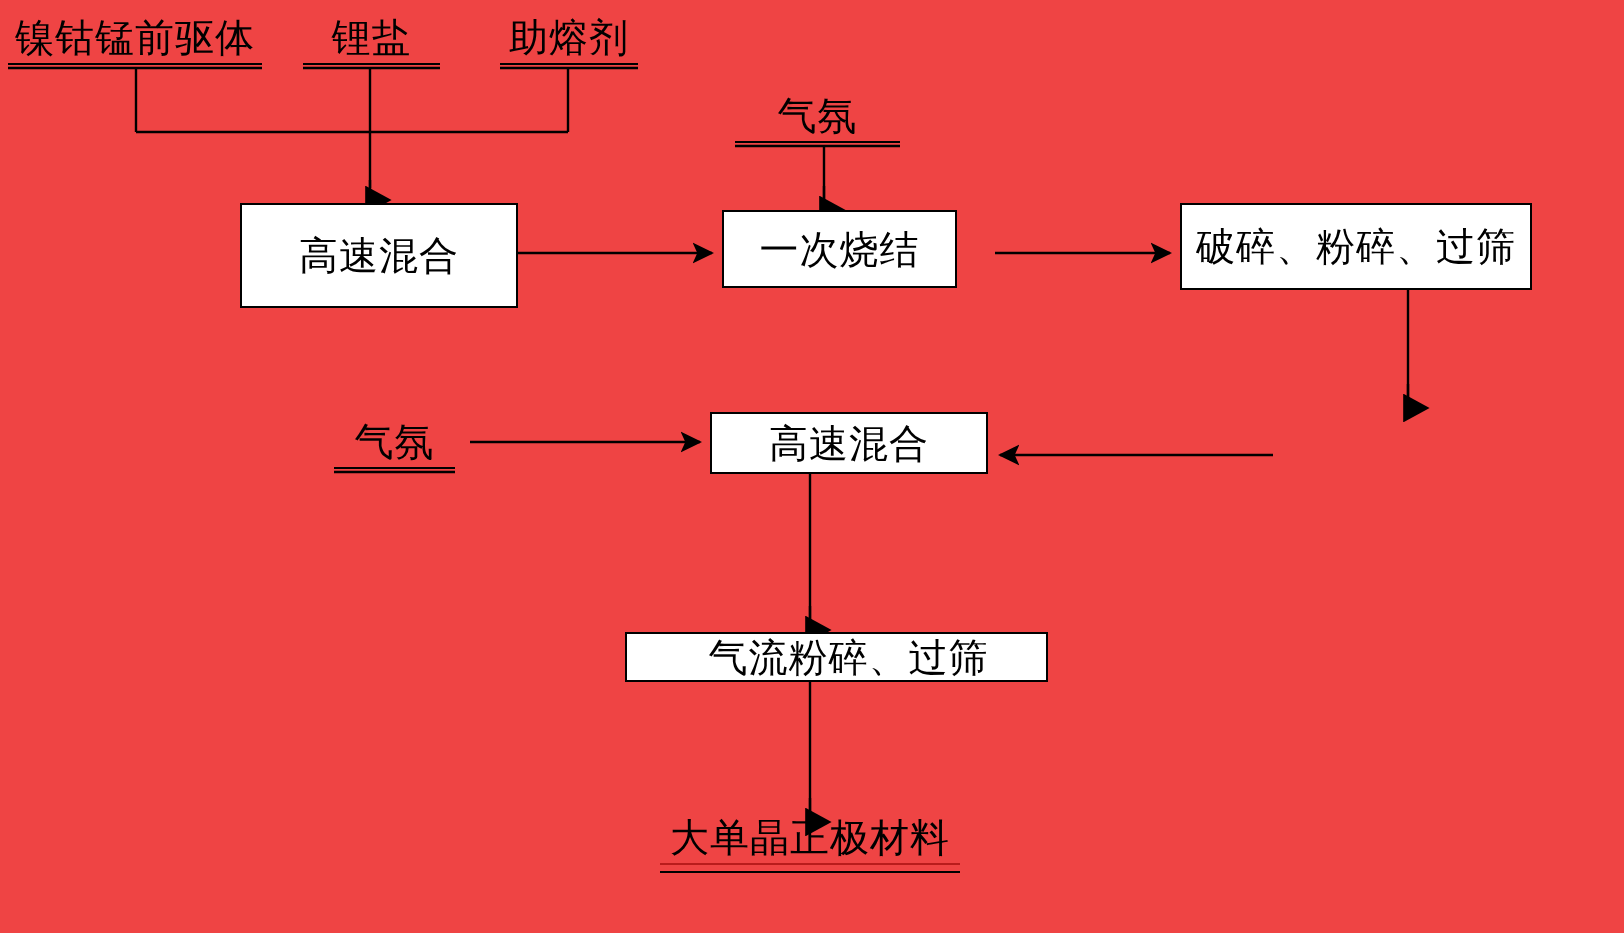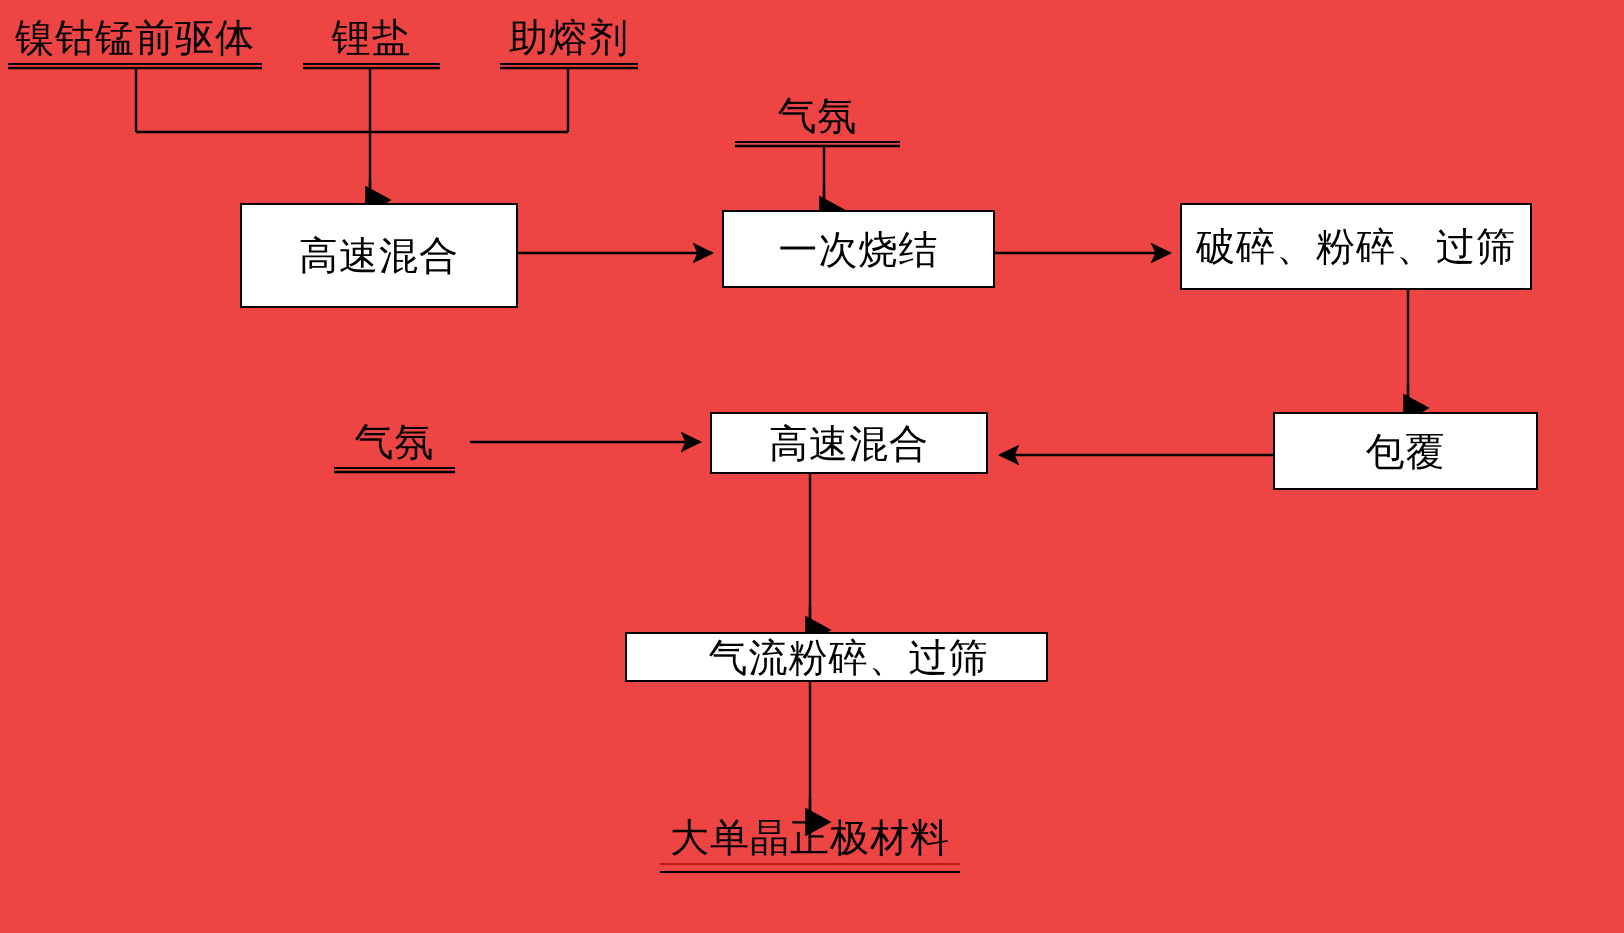--- a/index.html
+++ b/index.html
@@ -141,31 +141,28 @@
   </div>
 
   <div class="free-label double-underlined" style="left:660px; top:818px; width:300px;">
     <span>大单晶正极材料</span>
   </div>
 
   <div class="node-box" style="left:240px; top:203px; width:278px; height:105px;">
     <span class="node-label">高速混合</span>
   </div>
 
-  <div class="node-box" style="left:722px; top:210px; width:273px; height:78px;justify-content:center;">
+  <div class="node-box" style="left:722px; top:210px; width:235px; height:78px;justify-content:center;">
     <span class="node-label">一次烧结</span>
   </div>
 
   <div class="node-box" style="left:1180px; top:203px; width:352px; height:87px;">
     <span class="node-label">破碎、粉碎、过筛</span>
   </div>
 
-  <div class="node-box" style="left:1273px; top:412px; width:265px; height:78px;">
-    <span class="node-label">包覆</span>
-  </div>
 
   <div class="node-box" style="left:710px; top:412px; width:278px; height:62px;">
     <span class="node-label">高速混合</span>
   </div>
 
   <div class="node-box" style="left:625px; top:632px; width:423px; height:50px;padding-left:24px;">
     <span class="node-label">气流粉碎、过筛</span>
   </div>
 
 </div>

